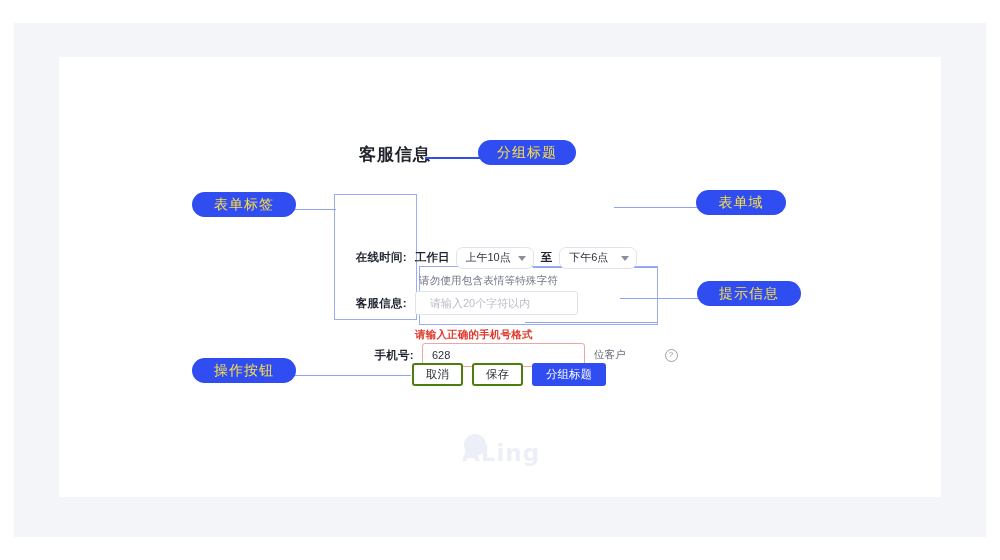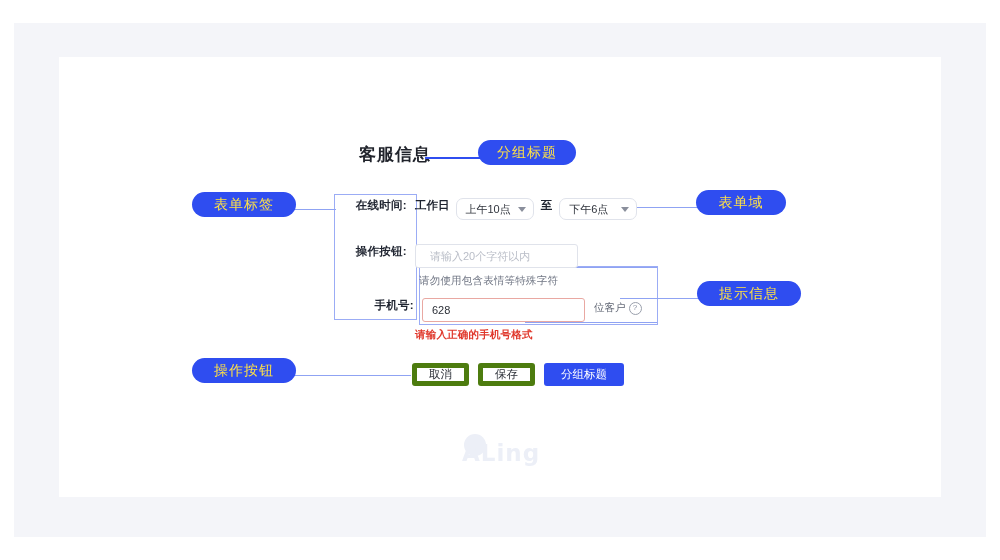--- a/index.html
+++ b/index.html
@@ -58,21 +58,21 @@
   .conn.c-hint-a{left:533px;top:267px;width:124px;}
   .conn.c-hint-b{left:525px;top:322px;width:132px;}
 
   
   .bracket{position:absolute;border:1px solid #9bacf5;}
   .bracket.b-label{left:334px;top:194px;width:81px;height:124px;}
   .bracket.b-hint{left:419px;top:266px;width:237px;height:57px;border-color:#9bacf5;}
 
   
   .form{position:absolute;left:334px;top:188px;width:340px;}
-  .row{position:relative;display:flex;}
+  .row{position:relative;display:flex;align-items:center;margin-top:47px;}
   .row-time{position:absolute;left:0;top:10px;height:25px;}
   .lbl{
     width:81px;text-align:right;padding-right:8px;box-sizing:border-box;
     font-size:11.5px;font-weight:700;color:#1f2430;letter-spacing:.3px;
   }
 
   .static-txt{font-size:11.5px;font-weight:700;color:#1f2430;margin-right:6px;}
   .to-txt{font-size:11.5px;font-weight:700;color:#1f2430;margin:0 7px;}
 
   .sel{
@@ -99,34 +99,34 @@
   .inp .val{color:#2c3038;}
 
   .helper{
     position:absolute;font-size:10.5px;color:#707684;letter-spacing:.2px;
   }
   .errmsg{
     position:absolute;font-size:10.5px;color:#e0382c;font-weight:700;letter-spacing:.2px;text-align:center;
   }
   .suffix{
     display:flex;align-items:center;margin-left:9px;
-    font-size:10.5px;color:#5e6472;white-space:nowrap;
+    font-size:10.5px;color:#5e6472;white-space:nowrap;gap:36px;
   }
   .qmark{
     display:inline-flex;align-items:center;justify-content:center;
     width:11px;height:11px;border:1px solid #9aa0ac;border-radius:50%;
     font-size:8px;color:#8a90a0;margin-left:3px;line-height:1;
   }
 
   
   .btns{position:absolute;left:412px;top:363px;display:flex;gap:9px;}
   .btn{
     display:flex;align-items:center;justify-content:center;
     height:23px;min-width:46px;padding:0 12px;box-sizing:border-box;
-    border:5px solid #4d7c0f;border-radius:3px;background:#fff;
+    border:2px solid #4d7c0f;border-radius:3px;background:#fff;
     font-size:11.5px;color:#2c3038;font-weight:500;white-space:nowrap;
   }
   .btn.primary{background:#2f4df0;border-color:#2f4df0;color:#fff;min-width:64px;}
 </style>
 </head>
 <body>
 
 <div id="stage">
 
   <div class="band"></div>
@@ -166,21 +166,21 @@
         <span class="caret"></span>
       </div>
       <div class="to-txt">至</div>
       <div class="sel">
         <span>下午6点</span>
         <span class="caret"></span>
       </div>
     </div>
 
     <div class="row" style="position:absolute;left:0;top:56px;height:24px;">
-      <div class="lbl">操作按钮:</div>
+      <div class="lbl">客服信息:</div>
       <div class="inp ph">请输入20个字符以内</div>
     </div>
     <div class="helper" style="left:85px;top:86px;font-family:Liberation Serif, serif;">请勿使用包含表情等特殊字符</div>
 
     <div class="row" style="position:absolute;left:7px;top:110px;height:20px;">
       <div class="lbl">手机号:</div>
       <div class="inp err">
         <span class="val">628</span>
       </div>
       <div class="suffix">

